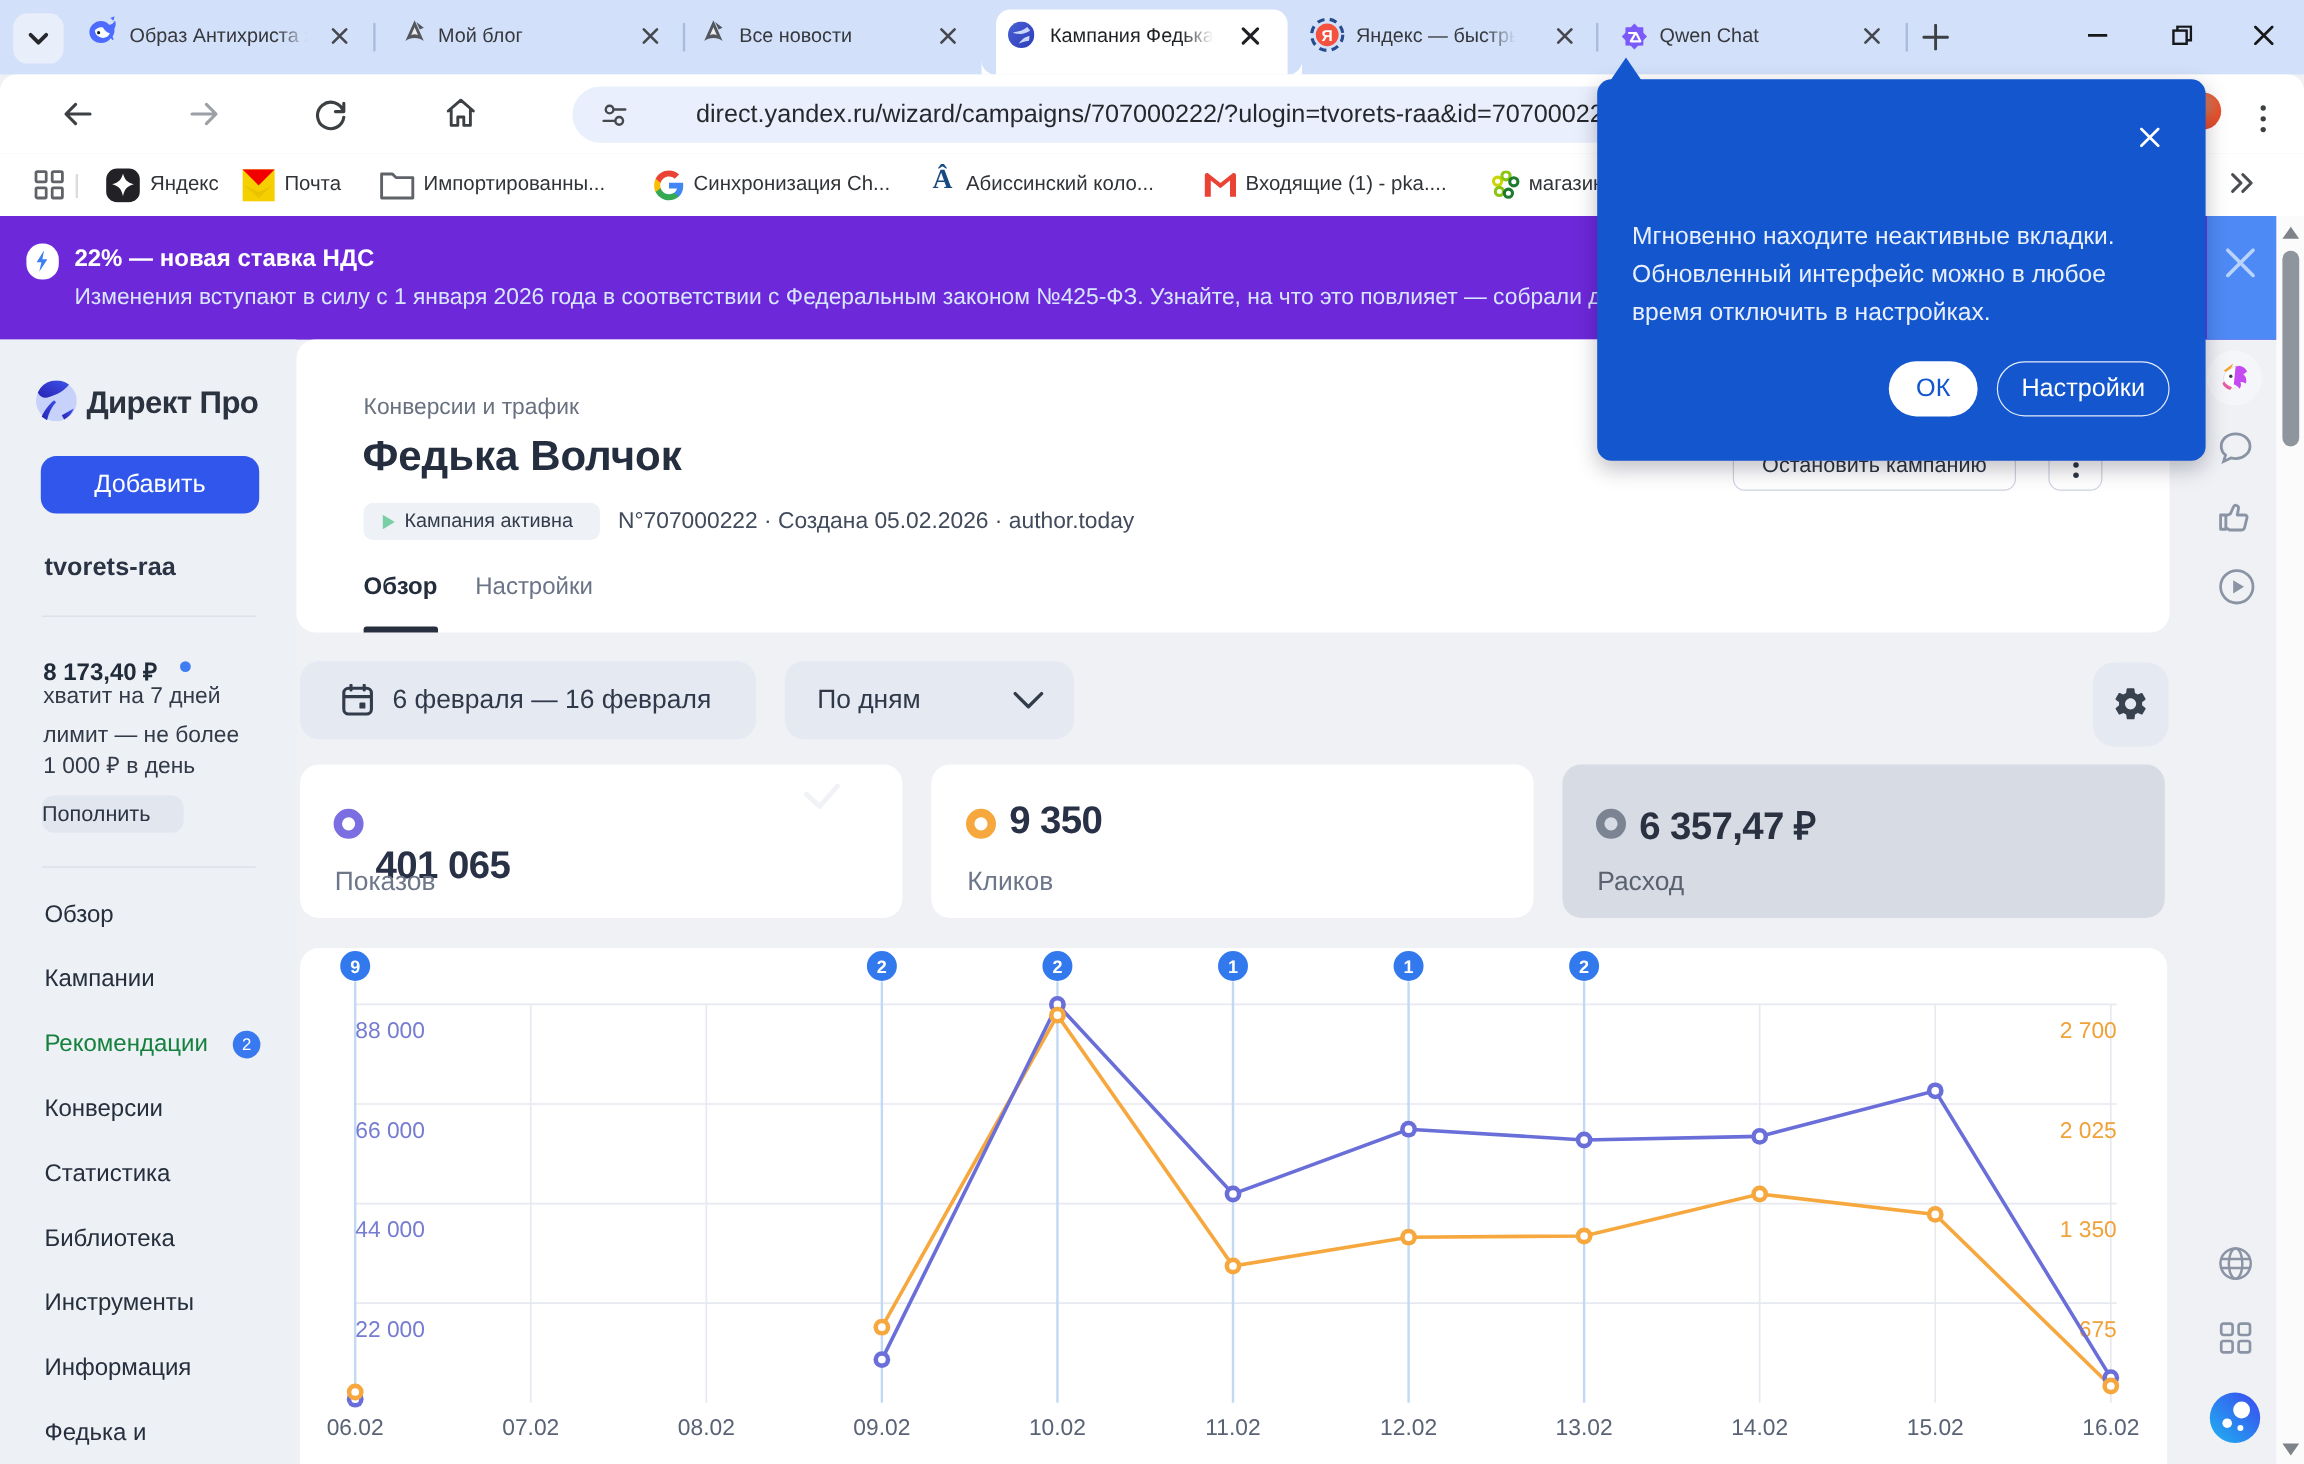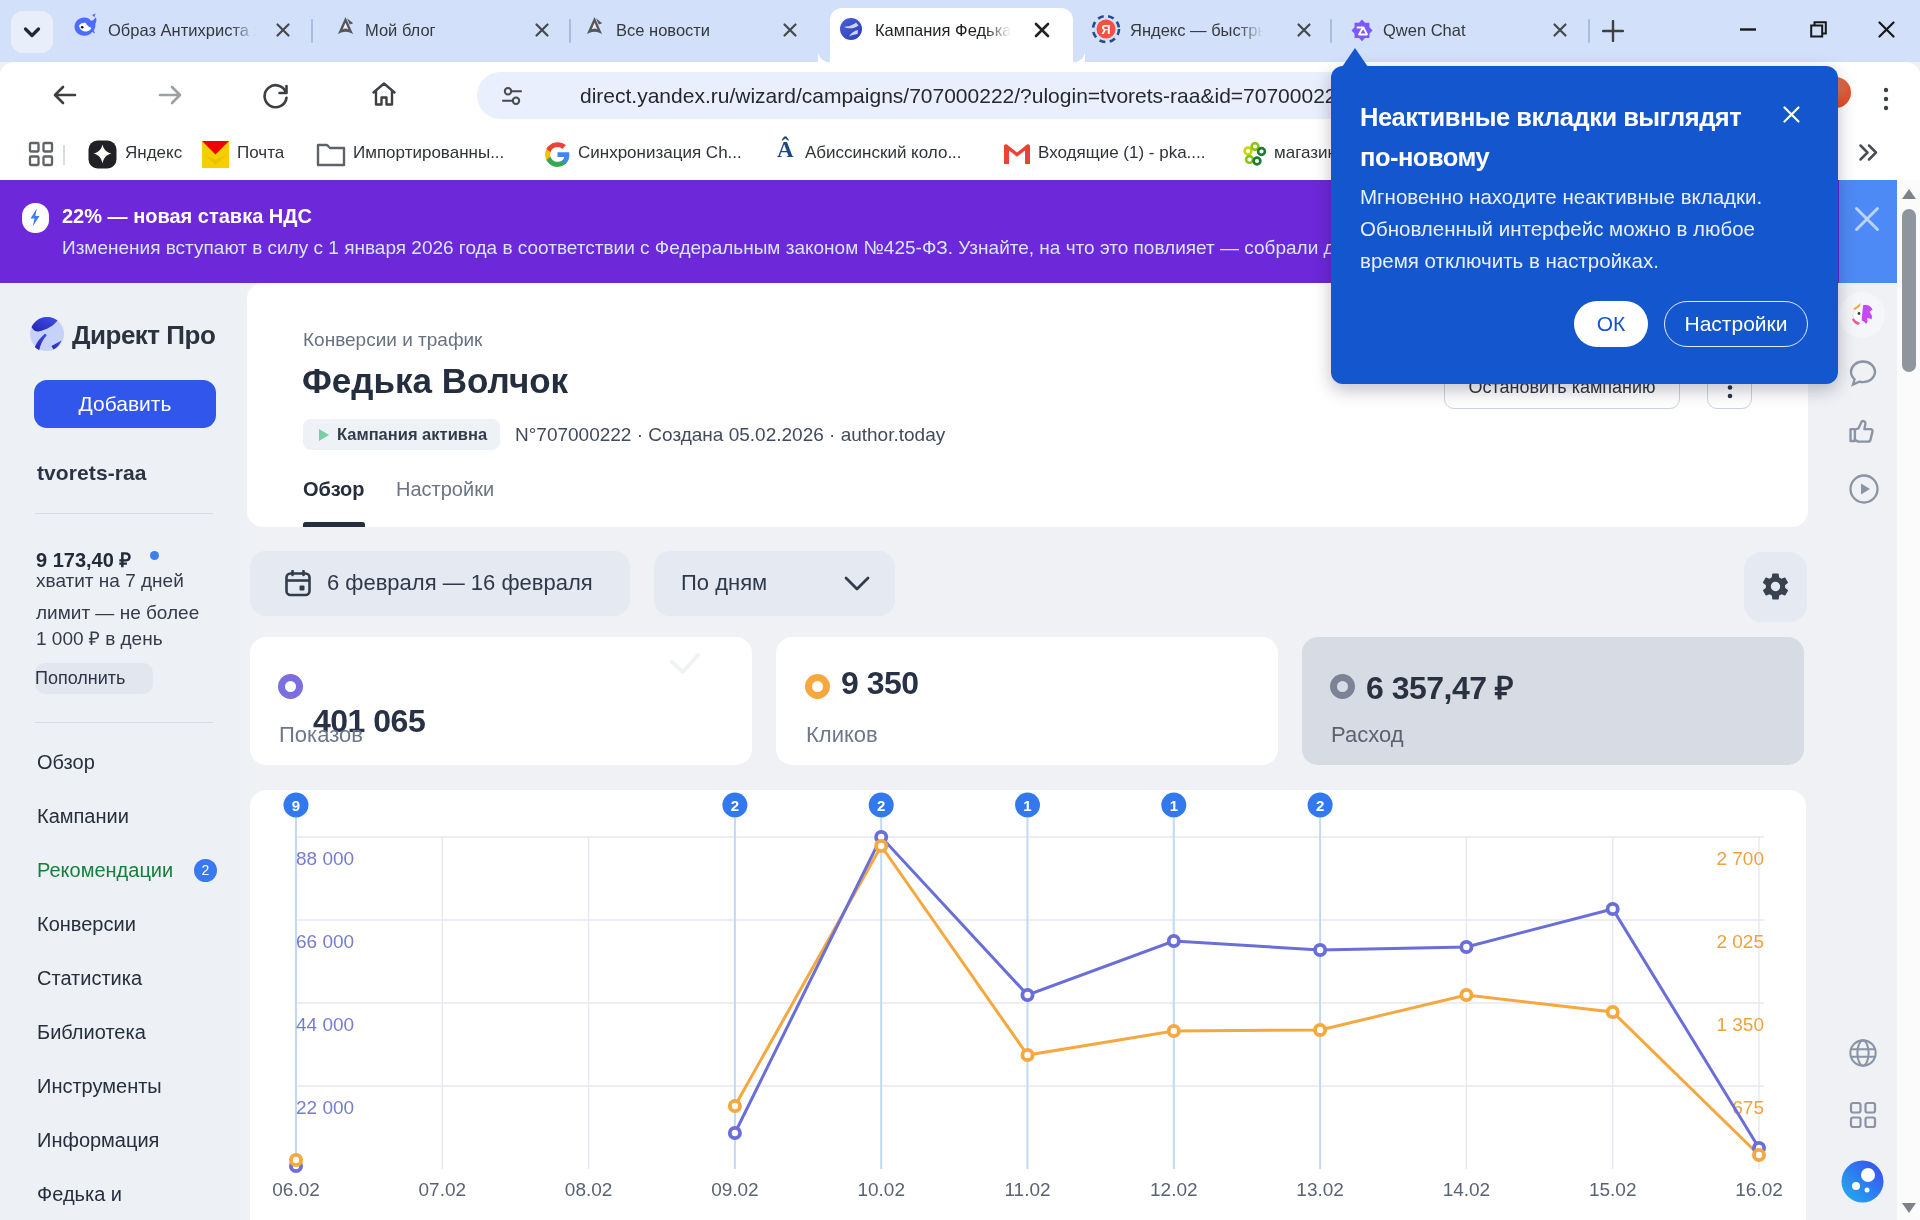--- a/index.html
+++ b/index.html
@@ -279,21 +279,21 @@
       </defs>
       <circle cx="17" cy="17" r="17" fill="#c7d2fb"></circle>
       <path d="M1.5 10 A17 17 0 0 1 27.5 3.5 C24 8.5 17 12.5 9.5 14.2 C6.5 14.9 3.5 14 1.5 10Z" fill="url(#dp1)"></path>
       <path d="M15 16.5 C10.5 20.5 6.5 25.5 4.8 30.2 L9.2 33.2 C10.5 27.5 13 22 16.8 18.2 Z" fill="url(#dp1)"></path>
       <path d="M21.5 29 L31.5 23.5 A17 17 0 0 1 23.5 32.5 Z" fill="url(#dp1)"></path>
     </svg>
   <div class="abs" style="left:72px;top:37px;font-size:26px;font-weight:bold;color:#2c3340;letter-spacing:-0.5px;">Директ Про</div>
   <div class="abs" style="left:34px;top:97px;width:182px;height:48px;background:#3056ec;border-radius:13px;color:#fff;font-size:21px;text-align:center;line-height:48px;">Добавить</div>
   <div class="abs" style="left:37px;top:178px;font-size:21px;color:#2b3444;font-weight:bold;letter-spacing:0.1px;">tvorets-raa</div>
   <div class="hdiv" style="left:35px;top:230px;width:178px;"></div>
-  <div class="abs" style="left:36px;top:263px;font-size:20px;font-weight:bold;color:#222b3a;">9 173,40 ₽</div>
+  <div class="abs" style="left:36px;top:263px;font-size:20px;font-weight:bold;color:#222b3a;">8 173,40 ₽</div>
   <div class="abs" style="left:150px;top:268px;width:9px;height:9px;border-radius:50%;background:#3f7df2;"></div>
   <div class="abs" style="left:36px;top:287px;font-size:19px;color:#333b4a;">хватит на 7 дней</div>
   <div class="abs" style="left:36px;top:317px;font-size:19px;color:#333b4a;line-height:26px;">лимит — не более<br>1 000 ₽ в день</div>
   <div class="abs" style="left:35px;top:380px;width:118px;height:31px;background:#e2e6ee;border-radius:10px;font-size:18px;color:#2b3444;text-align:left;line-height:31px;">Пополнить</div>
   <div class="hdiv" style="left:35px;top:439px;width:178px;"></div>
   <div class="abs" style="left:37px;top:468px;font-size:20px;color:#262f3d;">Обзор</div>
   <div class="abs" style="left:37px;top:522px;font-size:20px;color:#262f3d;">Кампании</div>
   <div class="abs" style="left:37px;top:576px;font-size:20px;color:#15803d;">Рекомендации</div>
   <div class="abs" style="left:194px;top:576px;width:23px;height:23px;border-radius:50%;background:#3879f0;color:#fff;font-size:14px;text-align:center;line-height:23px;">2</div>
   <div class="abs" style="left:37px;top:630px;font-size:20px;color:#262f3d;">Конверсии</div>
@@ -304,21 +304,21 @@
   <div class="abs" style="left:37px;top:900px;font-size:20px;color:#262f3d;">Федька и</div>
 </div>
 
 <div class="abs" id="headerpanel">
   <div class="abs" style="left:56px;top:46px;font-size:19px;color:#697180;">Конверсии и трафик</div>
   <div class="abs" style="left:55px;top:78px;font-size:35px;font-weight:bold;color:#242e3e;">Федька Волчок</div>
   <div class="abs" style="left:56px;top:136px;width:197px;height:31px;background:#eef1f5;border-radius:8px;">
     <svg class="abs" style="left:14px;top:9px" width="14" height="14">
         <path d="M2 1 L12 7 L2 13 Z" fill="#78cfa5"></path>
       </svg>
-    <div class="abs" style="left:34px;top:6px;font-size:16.5px;font-weight:bold;color:#323b4a;">Кампания активна</div>
+    <div class="abs" style="left:34px;top:6px;font-size:16.5px;font-weight:normal;color:#323b4a;">Кампания активна</div>
   </div>
   <div class="abs" style="left:268px;top:141px;font-size:19px;color:#424b5c;">N°707000222&nbsp;· Создана 05.02.2026&nbsp;· author.today</div>
   <div class="abs" style="left:56px;top:195px;font-size:20px;font-weight:bold;color:#242d3c;">Обзор</div>
   <div class="abs" style="left:149px;top:195px;font-size:20px;color:#6b7486;">Настройки</div>
   <div class="abs" style="left:56px;top:239px;width:62px;height:5px;background:#272f3e;border-radius:2.5px 2.5px 0 0;"></div>
   <div class="abs" style="left:1197px;top:82px;width:236px;height:44px;border:1px solid #ccd2de;border-radius:10px;font-size:18px;color:#2c3542;text-align:center;line-height:42px;">Остановить кампанию</div>
   <div class="abs" style="left:1460px;top:82px;width:45px;height:44px;border:1px solid #ccd2de;border-radius:10px;">
     <svg class="abs" style="left:16px;top:10px" width="12" height="24">
         <circle cx="6" cy="3" r="2.3" fill="#2c3542"></circle>
         <circle cx="6" cy="11.5" r="2.3" fill="#2c3542"></circle>
@@ -538,21 +538,20 @@
       </defs>
       <circle cx="22.5" cy="22.5" r="21" fill="url(#bally)"></circle>
       <circle cx="28" cy="16" r="7" fill="#fff"></circle>
       <circle cx="16" cy="27" r="4" fill="#fff"></circle>
       <circle cx="27" cy="31" r="2.5" fill="#fff"></circle>
     </svg>
 </div>
 
 <div class="abs" id="popup">
   <div id="ptail"></div>
-  <div class="ptitle">Неактивные вкладки выглядят<br>по-новому</div>
   <div class="pbody">Мгновенно находите неактивные вкладки.<br>Обновленный интерфейс можно в любое<br>время отключить в настройках.</div>
   <svg class="abs" style="left:452px;top:40px" width="17" height="17">
       <path d="M1.5 1.5 L15.5 15.5 M15.5 1.5 L1.5 15.5" stroke="#fff" stroke-width="2.2" stroke-linecap="round"></path>
     </svg>
   <div class="pbtn" style="left:243px;width:74px;background:#fff;color:#1356cd;line-height:46px;">ОК</div>
   <div class="pbtn" style="left:333px;width:144px;border:1.5px solid #e3ecfc;color:#fff;line-height:43px;">Настройки</div>
 </div>
 
 <div class="abs" id="scrollcol">
   <svg class="abs" style="left:4px;top:8px" width="16" height="12">

